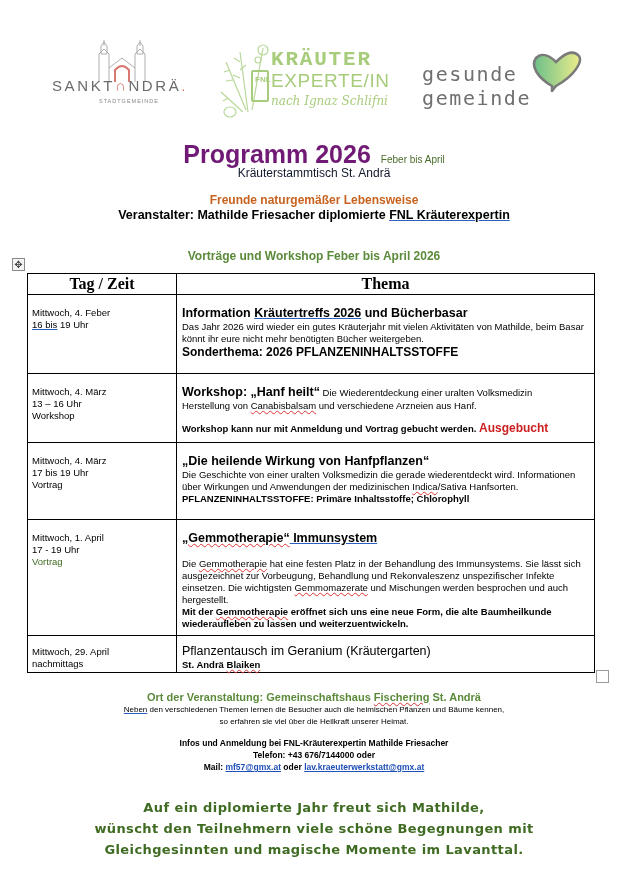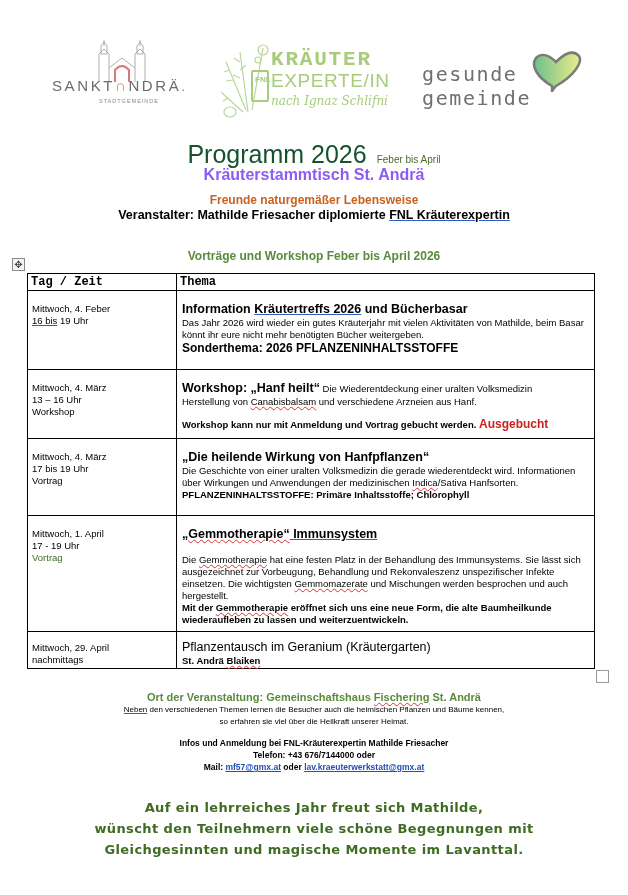--- a/index.html
+++ b/index.html
@@ -23,34 +23,34 @@
 
   .logo-gesund { left: 422px; top: 50px; width: 165px; height: 64px; }
   .g-text { position: absolute; left: 0; font-size: 20px; letter-spacing: 1.6px; color: #6f6f6f; font-family: "DejaVu Sans Mono", monospace; }
   .g-line1 { top: 12px; }
   .g-line2 { top: 36px; }
   .logo-gesund svg { position: absolute; left: 108px; top: 0; }
 
   
   .center { position: absolute; left: 0; width: 628px; text-align: center; white-space: nowrap; }
   .title-row { top: 140px; }
-  .title { font-size: 25px; font-weight: normal; color: #14532d; vertical-align: baseline; }
+  .title { font-size: 25px; font-weight: bold; color: #701a75; vertical-align: baseline; }
   .title-sub { font-size: 10px; color: #4a6b2a; margin-left: 10px; vertical-align: baseline; }
-  .subtitle { top: 166px; font-size: 16px; font-weight: bold; color: #8b5cf6; }
+  .subtitle { top: 166px; font-size: 12px; font-weight: normal; color: #0f172a; }
   .tagline { top: 193px; font-size: 12px; font-weight: bold; color: #c8621f; }
   .organizer { top: 208px; font-size: 12.5px; font-weight: bold; color: #000; }
   .organizer .link { text-decoration: underline; text-decoration-color: #2e5fbf; }
   .section-title { top: 249px; font-size: 12px; font-weight: bold; color: #5a8a3a; }
 
   .move-handle { position: absolute; left: 12px; top: 258px; width: 13px; height: 13px; border: 1px solid #8a8a8a; background: #f4f4f4; font-size: 10px; line-height: 11px; text-align: center; color: #444; }
 
   
   table.program { position: absolute; left: 27px; top: 273px; width: 568px; border-collapse: collapse; }
   table.program td, table.program th { border: 1.5px solid #000; vertical-align: top; text-align: left; }
-  table.program th { font-size: 12px; font-weight: bold; padding: 1px 3px; height: 16px; font-family: Liberation Mono, monospace; }
+  table.program th { font-size: 16px; font-weight: bold; padding: 1px 3px; height: 16px; font-family: Liberation Serif, serif; text-align: center; }
   .col-date { width: 149px; }
   .cell-date { padding: 12px 3px 0 4px; font-size: 9.5px; line-height: 12px; }
   .cell-topic { padding: 11px 4px 0 5px; font-size: 9.5px; line-height: 12px; }
   .topic-head { font-size: 12.5px; font-weight: bold; line-height: 15px; }
   .topic-special { font-size: 12px; font-weight: bold; line-height: 15px; }
   .u-blue { text-decoration: underline; text-decoration-color: #2e5fbf; }
   .u-red { text-decoration: underline wavy #d33; text-decoration-thickness: 1px; }
   .bold { font-weight: bold; }
   .red { color: #cc1f1f; font-weight: bold; font-size: 12px; }
   .green { color: #3f6b22; }
@@ -232,15 +232,15 @@
 <div class="center note1">
   <span class="u-blue">Neben</span><span> den verschiedenen Themen lernen die Besucher auch die heimischen Pflanzen und Bäume kennen,</span>
 </div>
 <div class="center note2">so erfahren sie viel über die Heilkraft unserer Heimat.</div>
 <div class="center info1">Infos und Anmeldung bei FNL-Kräuterexpertin Mathilde Friesacher</div>
 <div class="center info2">Telefon: +43 676/7144000 oder</div>
 <div class="center info3">
   <span>Mail: </span><span class="mail">mf57@gmx.at</span><span> oder </span><span class="mail">lav.kraeuterwerkstatt@gmx.at</span>
 </div>
 
-<div class="center closing closing1">Auf ein lehrreiches Jahr freut sich Mathilde,</div>
+<div class="center closing closing1">Auf ein diplomierte Jahr freut sich Mathilde,</div>
 <div class="center closing closing2">wünscht den Teilnehmern viele schöne Begegnungen mit</div>
 <div class="center closing closing3">Gleichgesinnten und magische Momente im Lavanttal.</div>
 
 </body></html>

